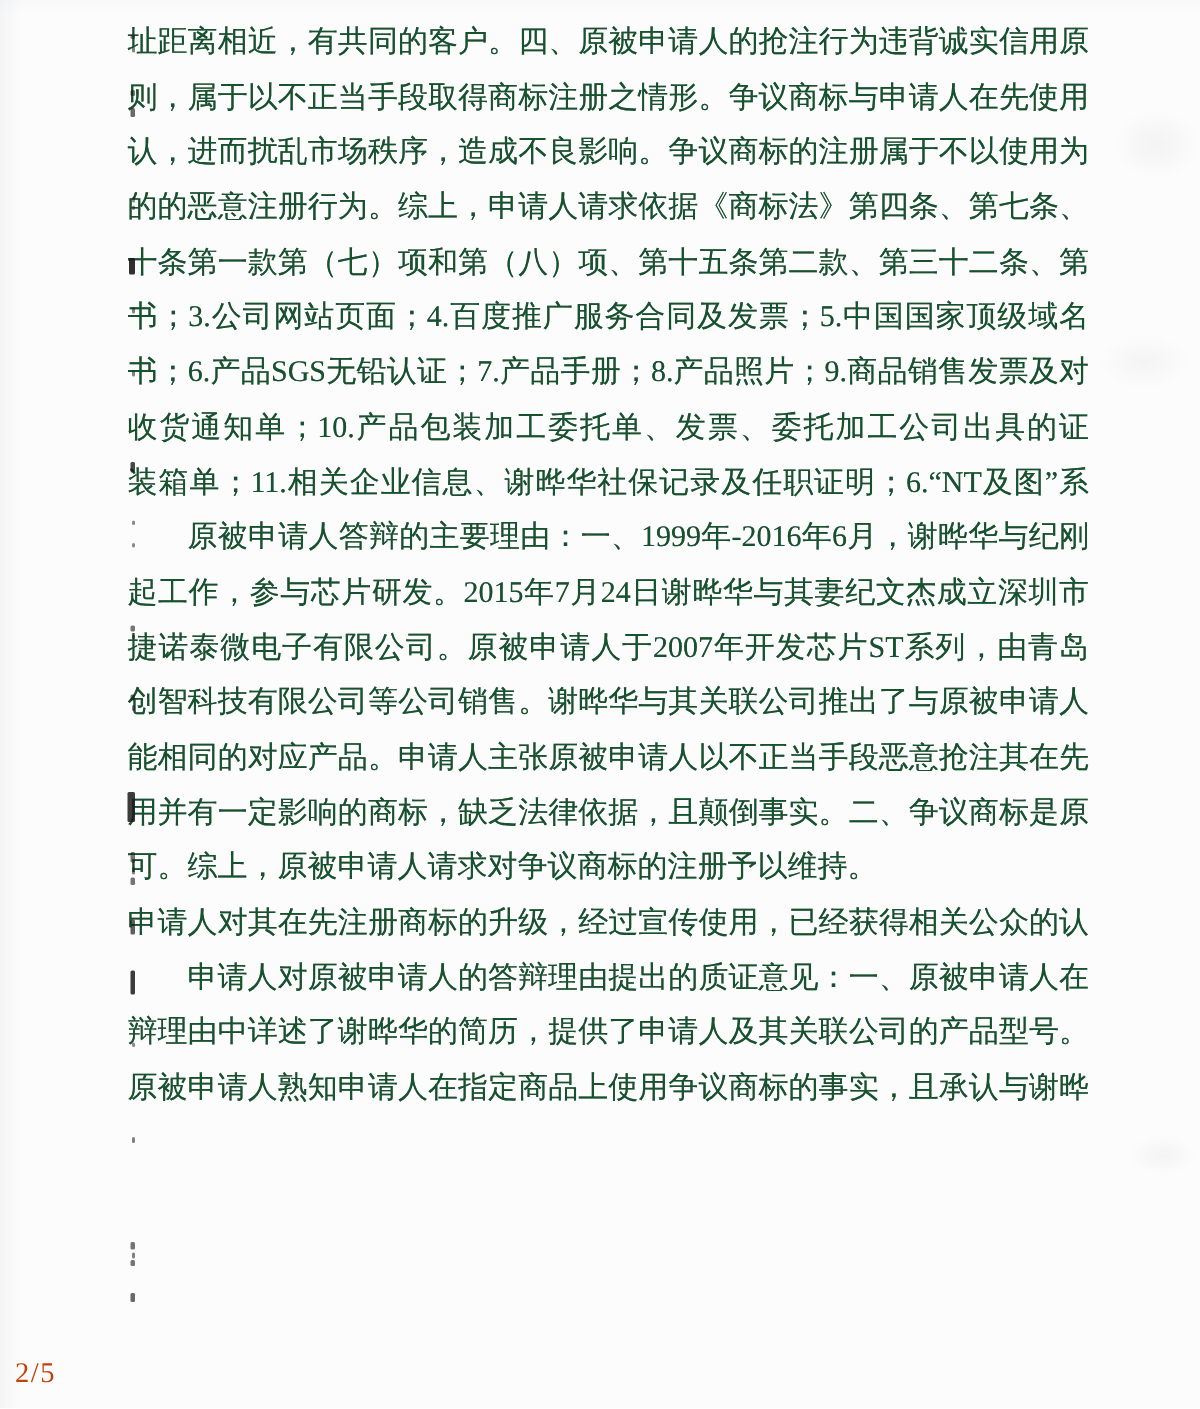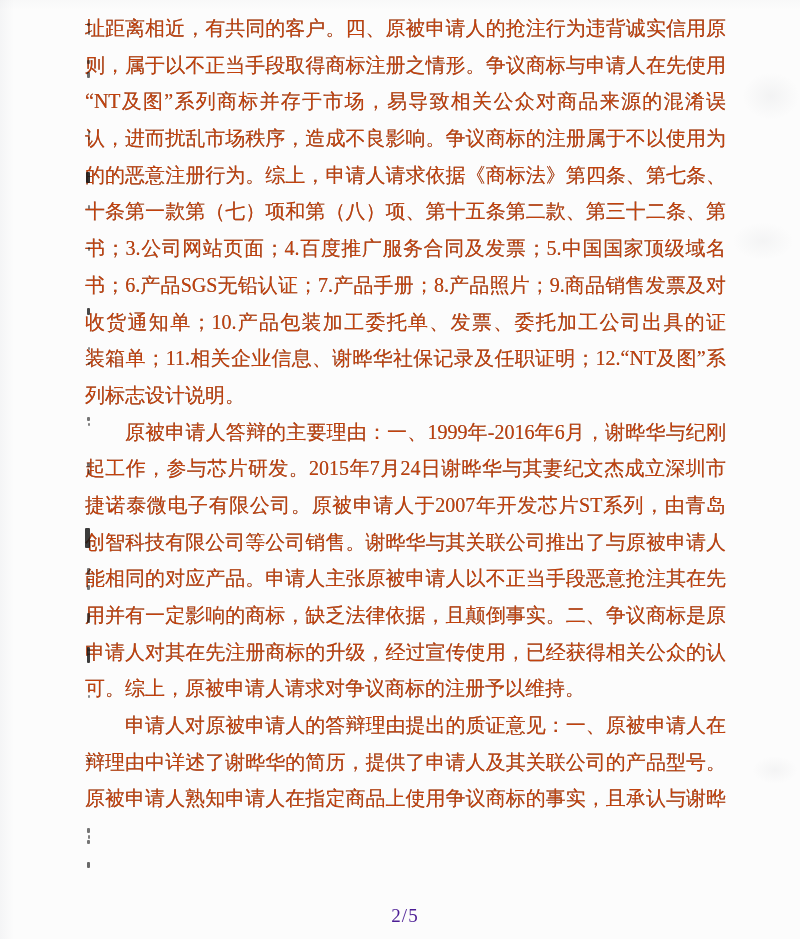--- a/index.html
+++ b/index.html
@@ -36,34 +36,34 @@
   .para { margin: 0; padding: 0; }
   .line {
     height: 36.7px;
     line-height: 36.7px;
     font-size: 20px;
     letter-spacing: 0;
     text-align: justify;
     text-align-last: left;
     white-space: normal;
     overflow: hidden;
-    color: #c2410c;
+    color: #14532d;
     text-shadow: 0 0 0.4px rgba(20,20,20,0.55);
   }
   .line.just { text-align-last: justify; }
   .line.indent { padding-left: 40px; }
   .page-number {
     position: absolute;
     left: 0;
     right: 0;
     top: 905px;
-    text-align: center;
+    text-align: left;
     font-size: 19px;
     letter-spacing: 1px;
-    color: #4c1d95;
+    color: #c2410c;
     text-indent: 10px;
   }
   .artifact {
     position: absolute;
     background: #1a1a1a;
     border-radius: 1px;
   }
   .smudge {
     position: absolute;
     border-radius: 50%;
@@ -79,41 +79,39 @@
 <div class="page">
 
   <div class="smudge s1"></div>
   <div class="smudge s2"></div>
   <div class="smudge s3"></div>
 
   <div class="text-block">
       <div class="para">
         <div class="line just">址距离相近，有共同的客户。四、原被申请人的抢注行为违背诚实信用原</div>
         <div class="line just">则，属于以不正当手段取得商标注册之情形。争议商标与申请人在先使用的</div>
-        <div class="line just">“NT及图”系列商标并存于市场，易导致相关公众对商品来源的混淆误</div>
         <div class="line just">认，进而扰乱市场秩序，造成不良影响。争议商标的注册属于不以使用为目</div>
         <div class="line just">的的恶意注册行为。综上，申请人请求依据《商标法》第四条、第七条、第</div>
         <div class="line just">十条第一款第（七）项和第（八）项、第十五条第二款、第三十二条、第四</div>
       </div>
       <div class="para">
         <div class="line just">书；3.公司网站页面；4.百度推广服务合同及发票；5.中国国家顶级域名证</div>
         <div class="line just">书；6.产品SGS无铅认证；7.产品手册；8.产品照片；9.商品销售发票及对应</div>
         <div class="line">收货通知单；10.产品包装加工委托单、发票、委托加工公司出具的证明、</div>
-        <div class="line just">装箱单；11.相关企业信息、谢晔华社保记录及任职证明；12.“NT及图”系</div>
-        <div class="line">列标志设计说明。</div>
+        <div class="line just">装箱单；11.相关企业信息、谢晔华社保记录及任职证明；6.“NT及图”系</div>
       </div>
       <div class="para">
         <div class="line just indent">原被申请人答辩的主要理由：一、1999年-2016年6月，谢晔华与纪刚一</div>
         <div class="line just">起工作，参与芯片研发。2015年7月24日谢晔华与其妻纪文杰成立深圳市华</div>
         <div class="line just">捷诺泰微电子有限公司。原被申请人于2007年开发芯片ST系列，由青岛联合</div>
         <div class="line just">创智科技有限公司等公司销售。谢晔华与其关联公司推出了与原被申请人功</div>
         <div class="line just">能相同的对应产品。申请人主张原被申请人以不正当手段恶意抢注其在先使</div>
         <div class="line just">用并有一定影响的商标，缺乏法律依据，且颠倒事实。二、争议商标是原被</div>
+        <div class="line">可。综上，原被申请人请求对争议商标的注册予以维持。</div>
         <div class="line just">申请人对其在先注册商标的升级，经过宣传使用，已经获得相关公众的认</div>
-        <div class="line">可。综上，原被申请人请求对争议商标的注册予以维持。</div>
       </div>
       <div class="para">
         <div class="line just indent">申请人对原被申请人的答辩理由提出的质证意见：一、原被申请人在答</div>
         <div class="line just">辩理由中详述了谢晔华的简历，提供了申请人及其关联公司的产品型号。故</div>
         <div class="line just">原被申请人熟知申请人在指定商品上使用争议商标的事实，且承认与谢晔华</div>
       </div>
     </div>
 
   <div class="page-number">2/5</div>
 <div class="artifact" style="left: 87px; top: 23px; width: 3px; height: 3px; opacity: 0.55;"></div>

